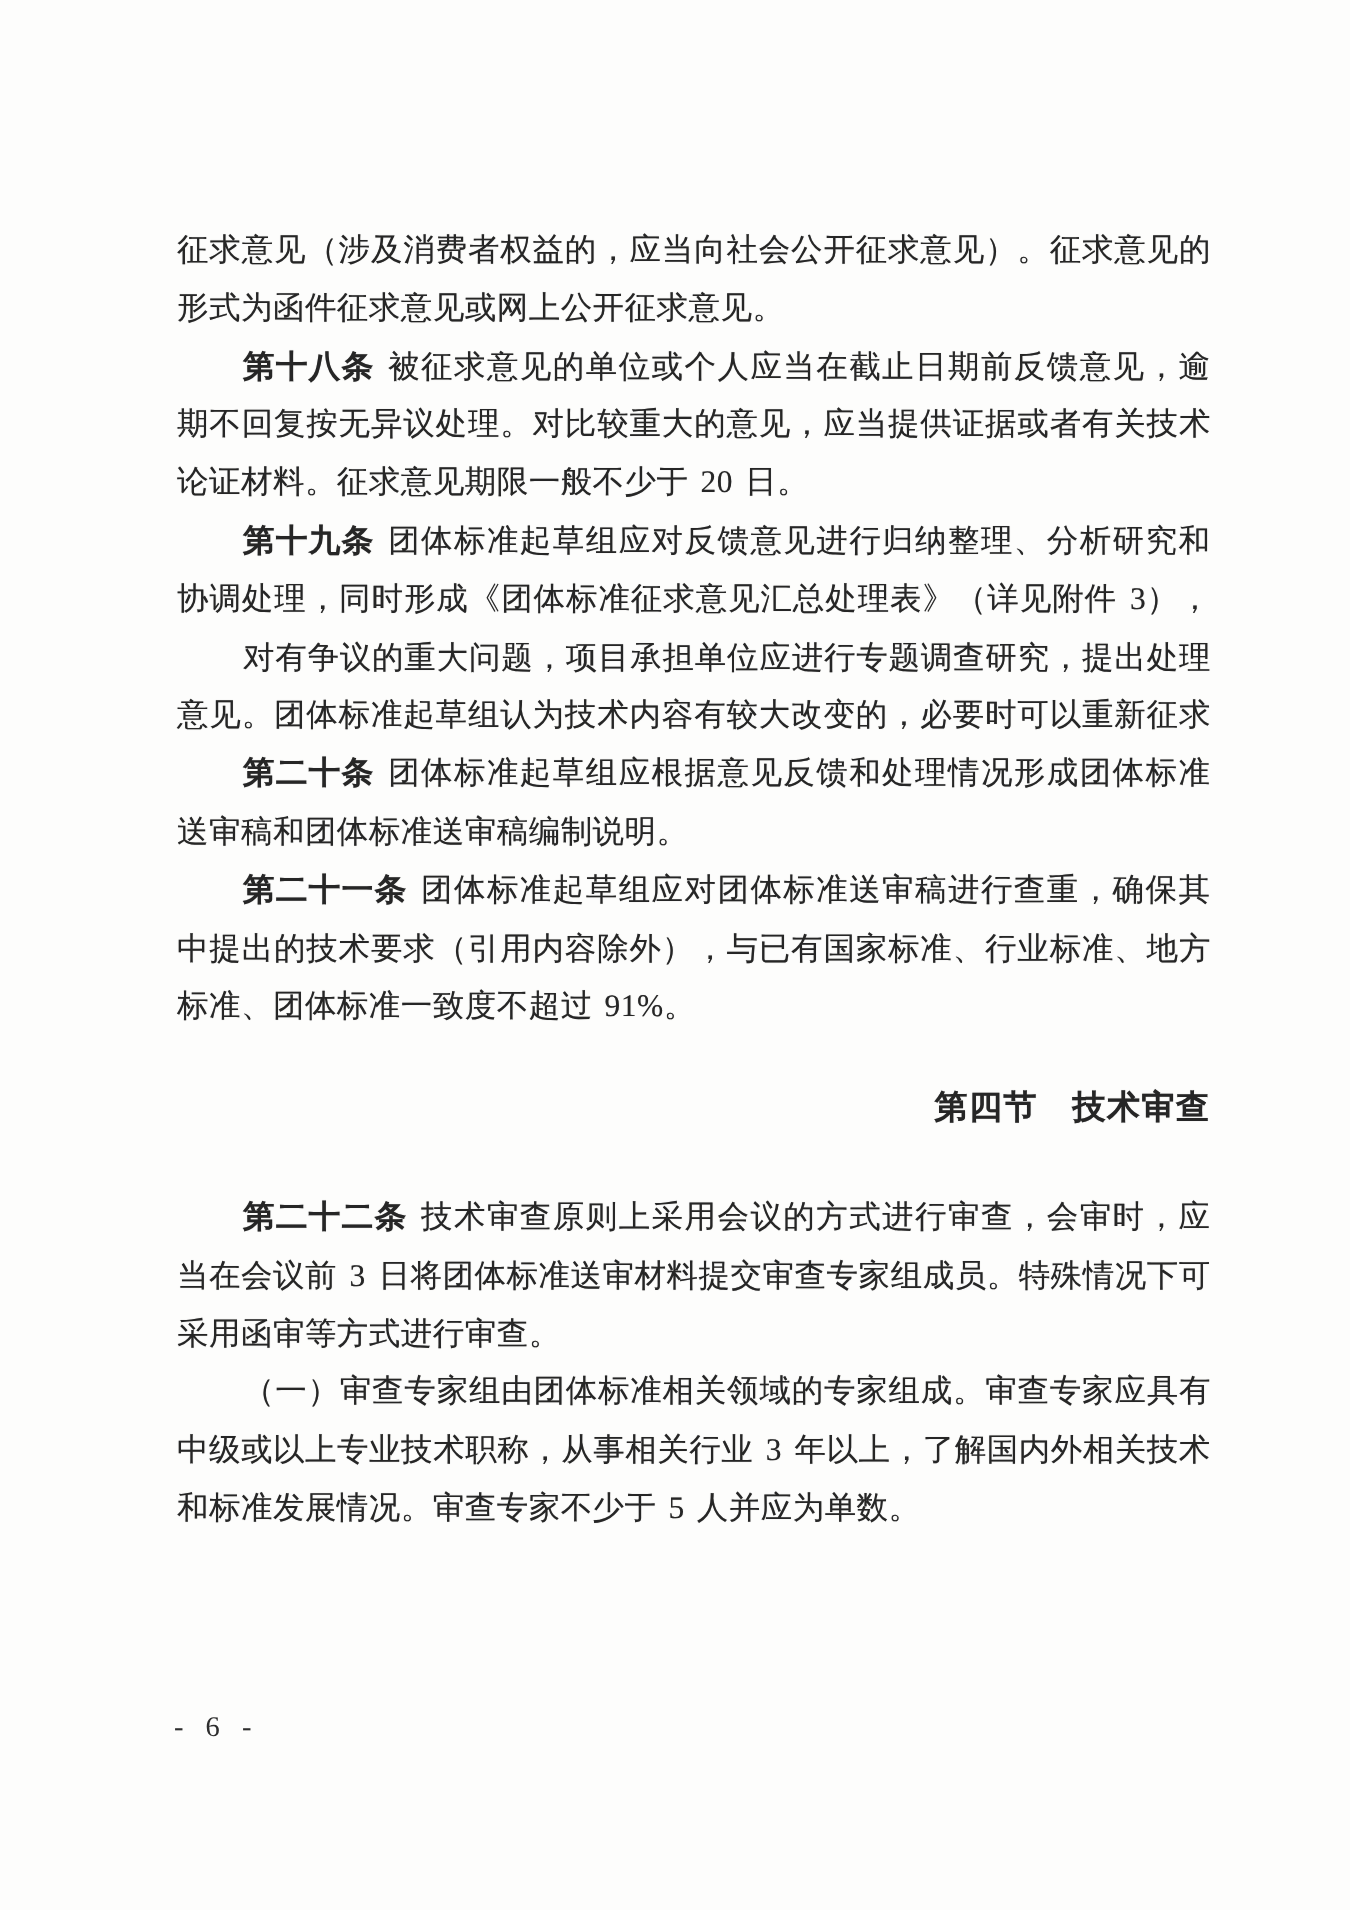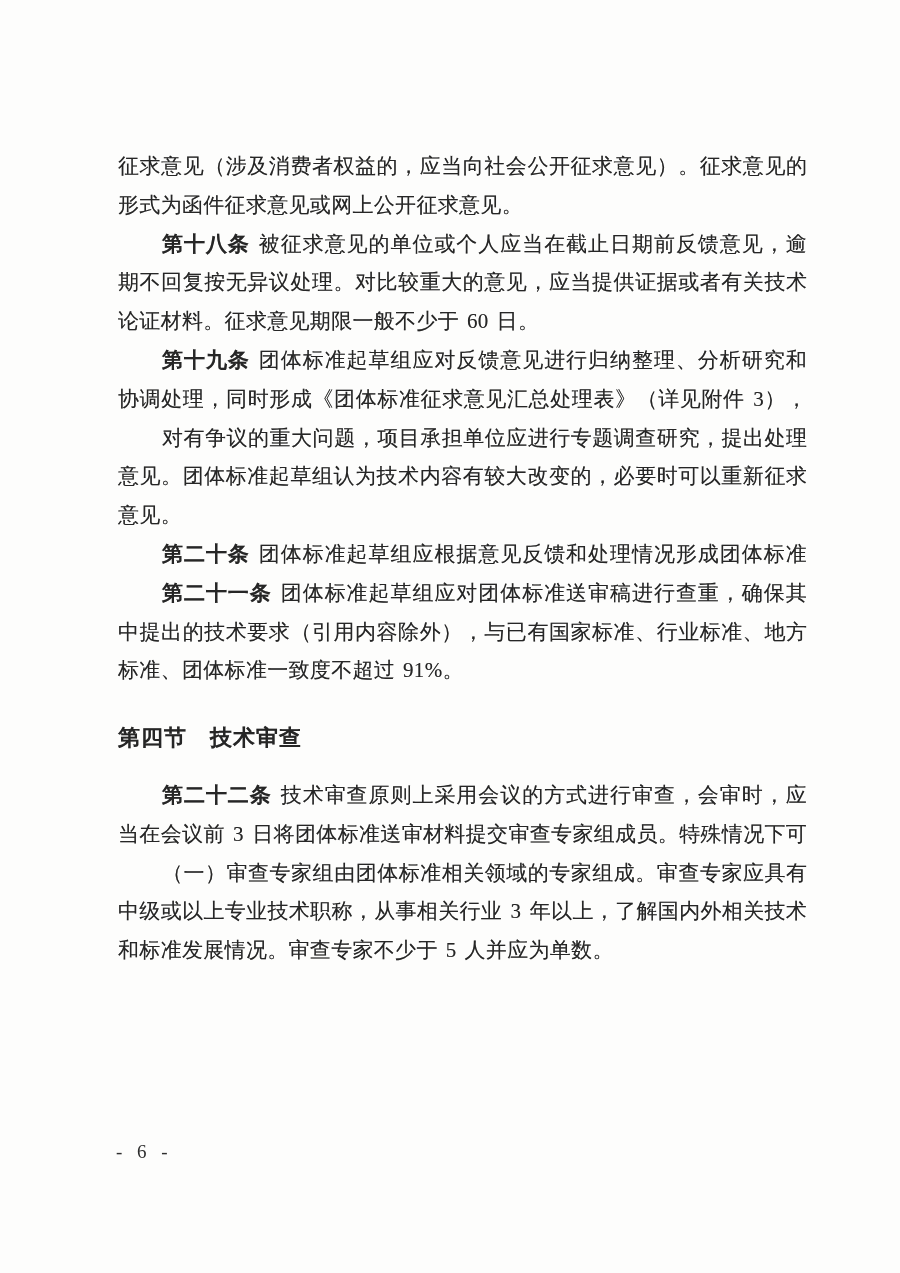--- a/index.html
+++ b/index.html
@@ -26,22 +26,22 @@
   }
   .line.just{
     display:flex;justify-content:space-between;
     letter-spacing:0;
   }
   .line.ind{padding-left:44px;}
   .line .sp{display:inline-block;width:8px;}
   .b{font-weight:bold;}
   .heading{
     height:38.8px;line-height:38.8px;
-    margin:29px 0 18px 0;
-    text-align:left;
+    margin:29px 0 34px 0;
+    text-align:right;
     font-weight:bold;
     font-size:22px;
     letter-spacing:1px;
   }
   .page-number{
     position:absolute;left:116px;top:1141px;
     font-size:19px;letter-spacing:5px;
     color:#2e2e2e;
   }
 </style>
@@ -144,21 +144,21 @@
         <span>供</span>
         <span>证</span>
         <span>据</span>
         <span>或</span>
         <span>者</span>
         <span>有</span>
         <span>关</span>
         <span>技</span>
         <span>术</span>
       </div>
-      <div class="line"><span>论</span><span>证</span><span>材</span><span>料</span><span>。</span><span>征</span><span>求</span><span>意</span><span>见</span><span>期</span><span>限</span><span>一</span><span>般</span><span>不</span><span>少</span><span>于</span><span class="sp"></span><span>60</span><span class="sp"></span><span>日</span><span>。</span></div>
+      <div class="line"><span>论</span><span>证</span><span>材</span><span>料</span><span>。</span><span>征</span><span>求</span><span>意</span><span>见</span><span>期</span><span>限</span><span>一</span><span>般</span><span>不</span><span>少</span><span>于</span><span class="sp"></span><span>20</span><span class="sp"></span><span>日</span><span>。</span></div>
       <div class="line just ind">
         <span class="b">第</span>
         <span class="b">十</span>
         <span class="b">九</span>
         <span class="b">条</span>
         <span class="sp"></span>
         <span>团</span>
         <span>体</span>
         <span>标</span>
         <span>准</span>
@@ -278,21 +278,20 @@
         <span>必</span>
         <span>要</span>
         <span>时</span>
         <span>可</span>
         <span>以</span>
         <span>重</span>
         <span>新</span>
         <span>征</span>
         <span>求</span>
       </div>
-      <div class="line"><span>意</span><span>见</span><span>。</span></div>
       <div class="line just ind">
         <span class="b">第</span>
         <span class="b">二</span>
         <span class="b">十</span>
         <span class="b">条</span>
         <span class="sp"></span>
         <span>团</span>
         <span>体</span>
         <span>标</span>
         <span>准</span>
@@ -311,20 +310,21 @@
         <span>理</span>
         <span>情</span>
         <span>况</span>
         <span>形</span>
         <span>成</span>
         <span>团</span>
         <span>体</span>
         <span>标</span>
         <span>准</span>
       </div>
+      <div class="line"><span>送</span><span>审</span><span>稿</span><span>和</span><span>团</span><span>体</span><span>标</span><span>准</span><span>送</span><span>审</span><span>稿</span><span>编</span><span>制</span><span>说</span><span>明</span><span>。</span></div>
       <div class="line just ind">
         <span class="b">第</span>
         <span class="b">二</span>
         <span class="b">十</span>
         <span class="b">一</span>
         <span class="b">条</span>
         <span class="sp"></span>
         <span>团</span>
         <span>体</span>
         <span>标</span>
@@ -447,20 +447,21 @@
         <span>成</span>
         <span>员</span>
         <span>。</span>
         <span>特</span>
         <span>殊</span>
         <span>情</span>
         <span>况</span>
         <span>下</span>
         <span>可</span>
       </div>
+      <div class="line"><span>采</span><span>用</span><span>函</span><span>审</span><span>等</span><span>方</span><span>式</span><span>进</span><span>行</span><span>审</span><span>查</span><span>。</span></div>
       <div class="line just ind">
         <span>（</span>
         <span>一</span>
         <span>）</span>
         <span>审</span>
         <span>查</span>
         <span>专</span>
         <span>家</span>
         <span>组</span>
         <span>由</span>

